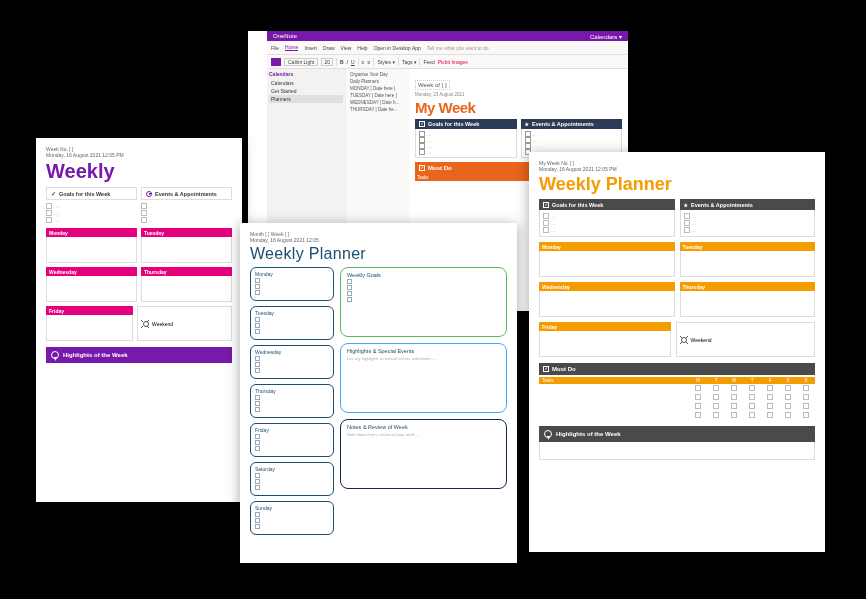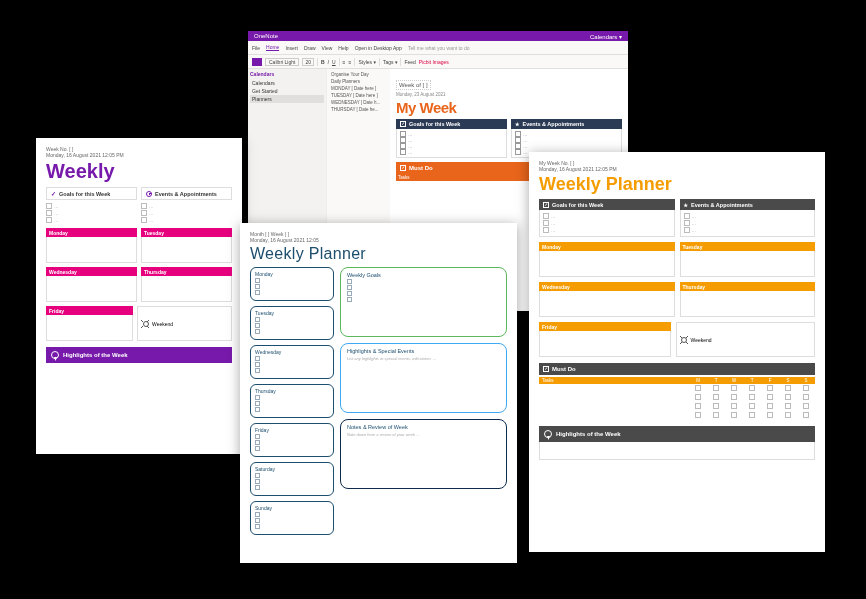--- a/index.html
+++ b/index.html
@@ -8,20 +8,21 @@
     width: 866px;
     height: 599px;
     position: relative;
     font-family: "Segoe UI", Arial, sans-serif;
     overflow: hidden;
   }
   .sheet {
     position: absolute;
     background: #fff;
     box-shadow: 0 2px 12px rgba(0,0,0,0.35);
+    padding-left: 19px;
   }
 
   
   .onenote {
     left: 248px; top: 31px; width: 380px; height: 280px;
     display: flex; flex-direction: column;
   }
   .on-titlebar {
     background: #7719AA; color: #fff; font-size: 6px;
     display: flex; align-items: center; justify-content: space-between;
@@ -55,21 +56,21 @@
   .on-panel-h { background:#2B3A55; color:#fff; font-size:5.5px; font-weight:600; padding:2px 4px; display:flex; align-items:center; gap:3px; }
   .on-panel-b { border:1px solid #ddd; border-top:none; padding:2px 3px; min-height:28px; }
   .on-cb { font-size:4.5px; color:#888; display:flex; align-items:center; gap:2px; }
   .on-cb::before { content:""; width:4px; height:4px; border:1px solid #999; display:inline-block; }
   .on-mustdo-h { background:#E8651B; color:#fff; font-size:6px; font-weight:600; padding:3px 4px; display:flex; align-items:center; gap:3px; margin-top:4px; }
   .on-task-h { display:flex; background:#E8651B; color:#fff; font-size:4.5px; }
   .on-task-h div { padding:1px 2px; }
 
   
   .purple {
-    left: 36px; top: 138px; width: 206px; height: 316px;
+    left: 36px; top: 138px; width: 206px; height: 364px;
     padding: 8px 10px;
   }
   .p-meta { font-size:5px; color:#666; }
   .p-title { font-family:"Arial Black",sans-serif; color:#7719AA; font-size:20px; font-weight:900; margin:2px 0 4px; }
   .p-headrow { display:flex; gap:4px; }
   .p-head { flex:1; border:1px solid #ddd; padding:2px 4px; font-size:5.5px; font-weight:600; color:#333; display:flex; align-items:center; gap:3px; }
   .p-head .ico { color:#7719AA; font-size:6px; }
   .p-cbrow { display:flex; gap:4px; margin-top:2px; }
   .p-cbcol { flex:1; }
   .p-cb { font-size:4.5px; color:#999; display:flex; align-items:center; gap:2px; margin:1px 0;}

